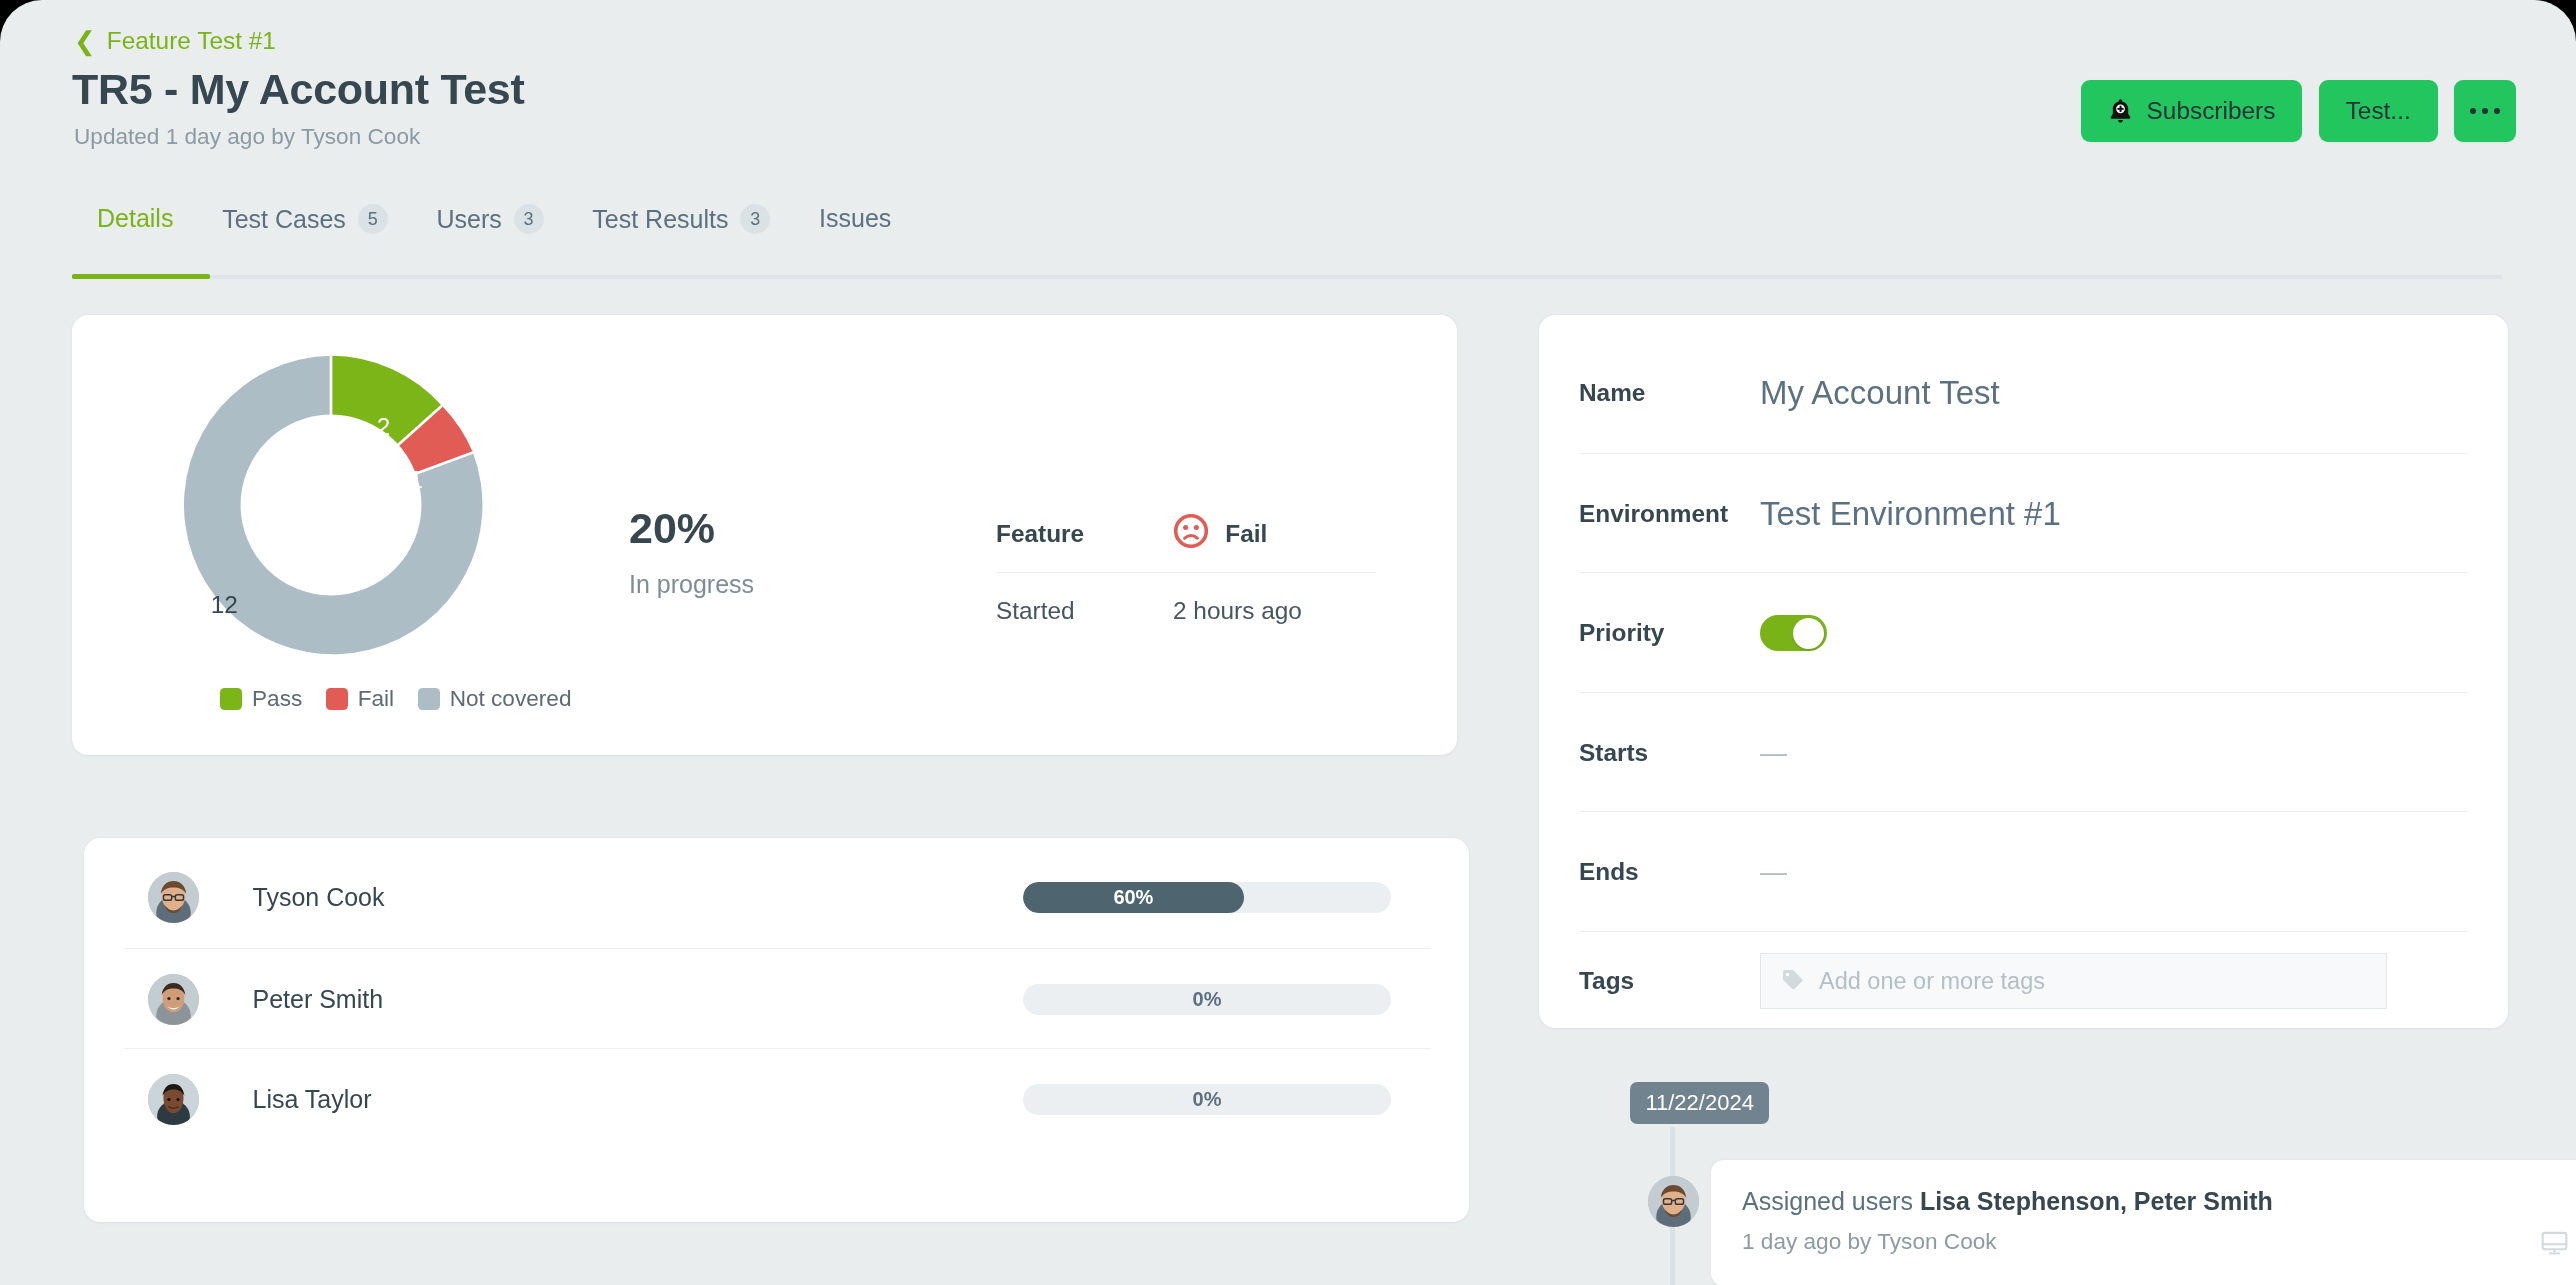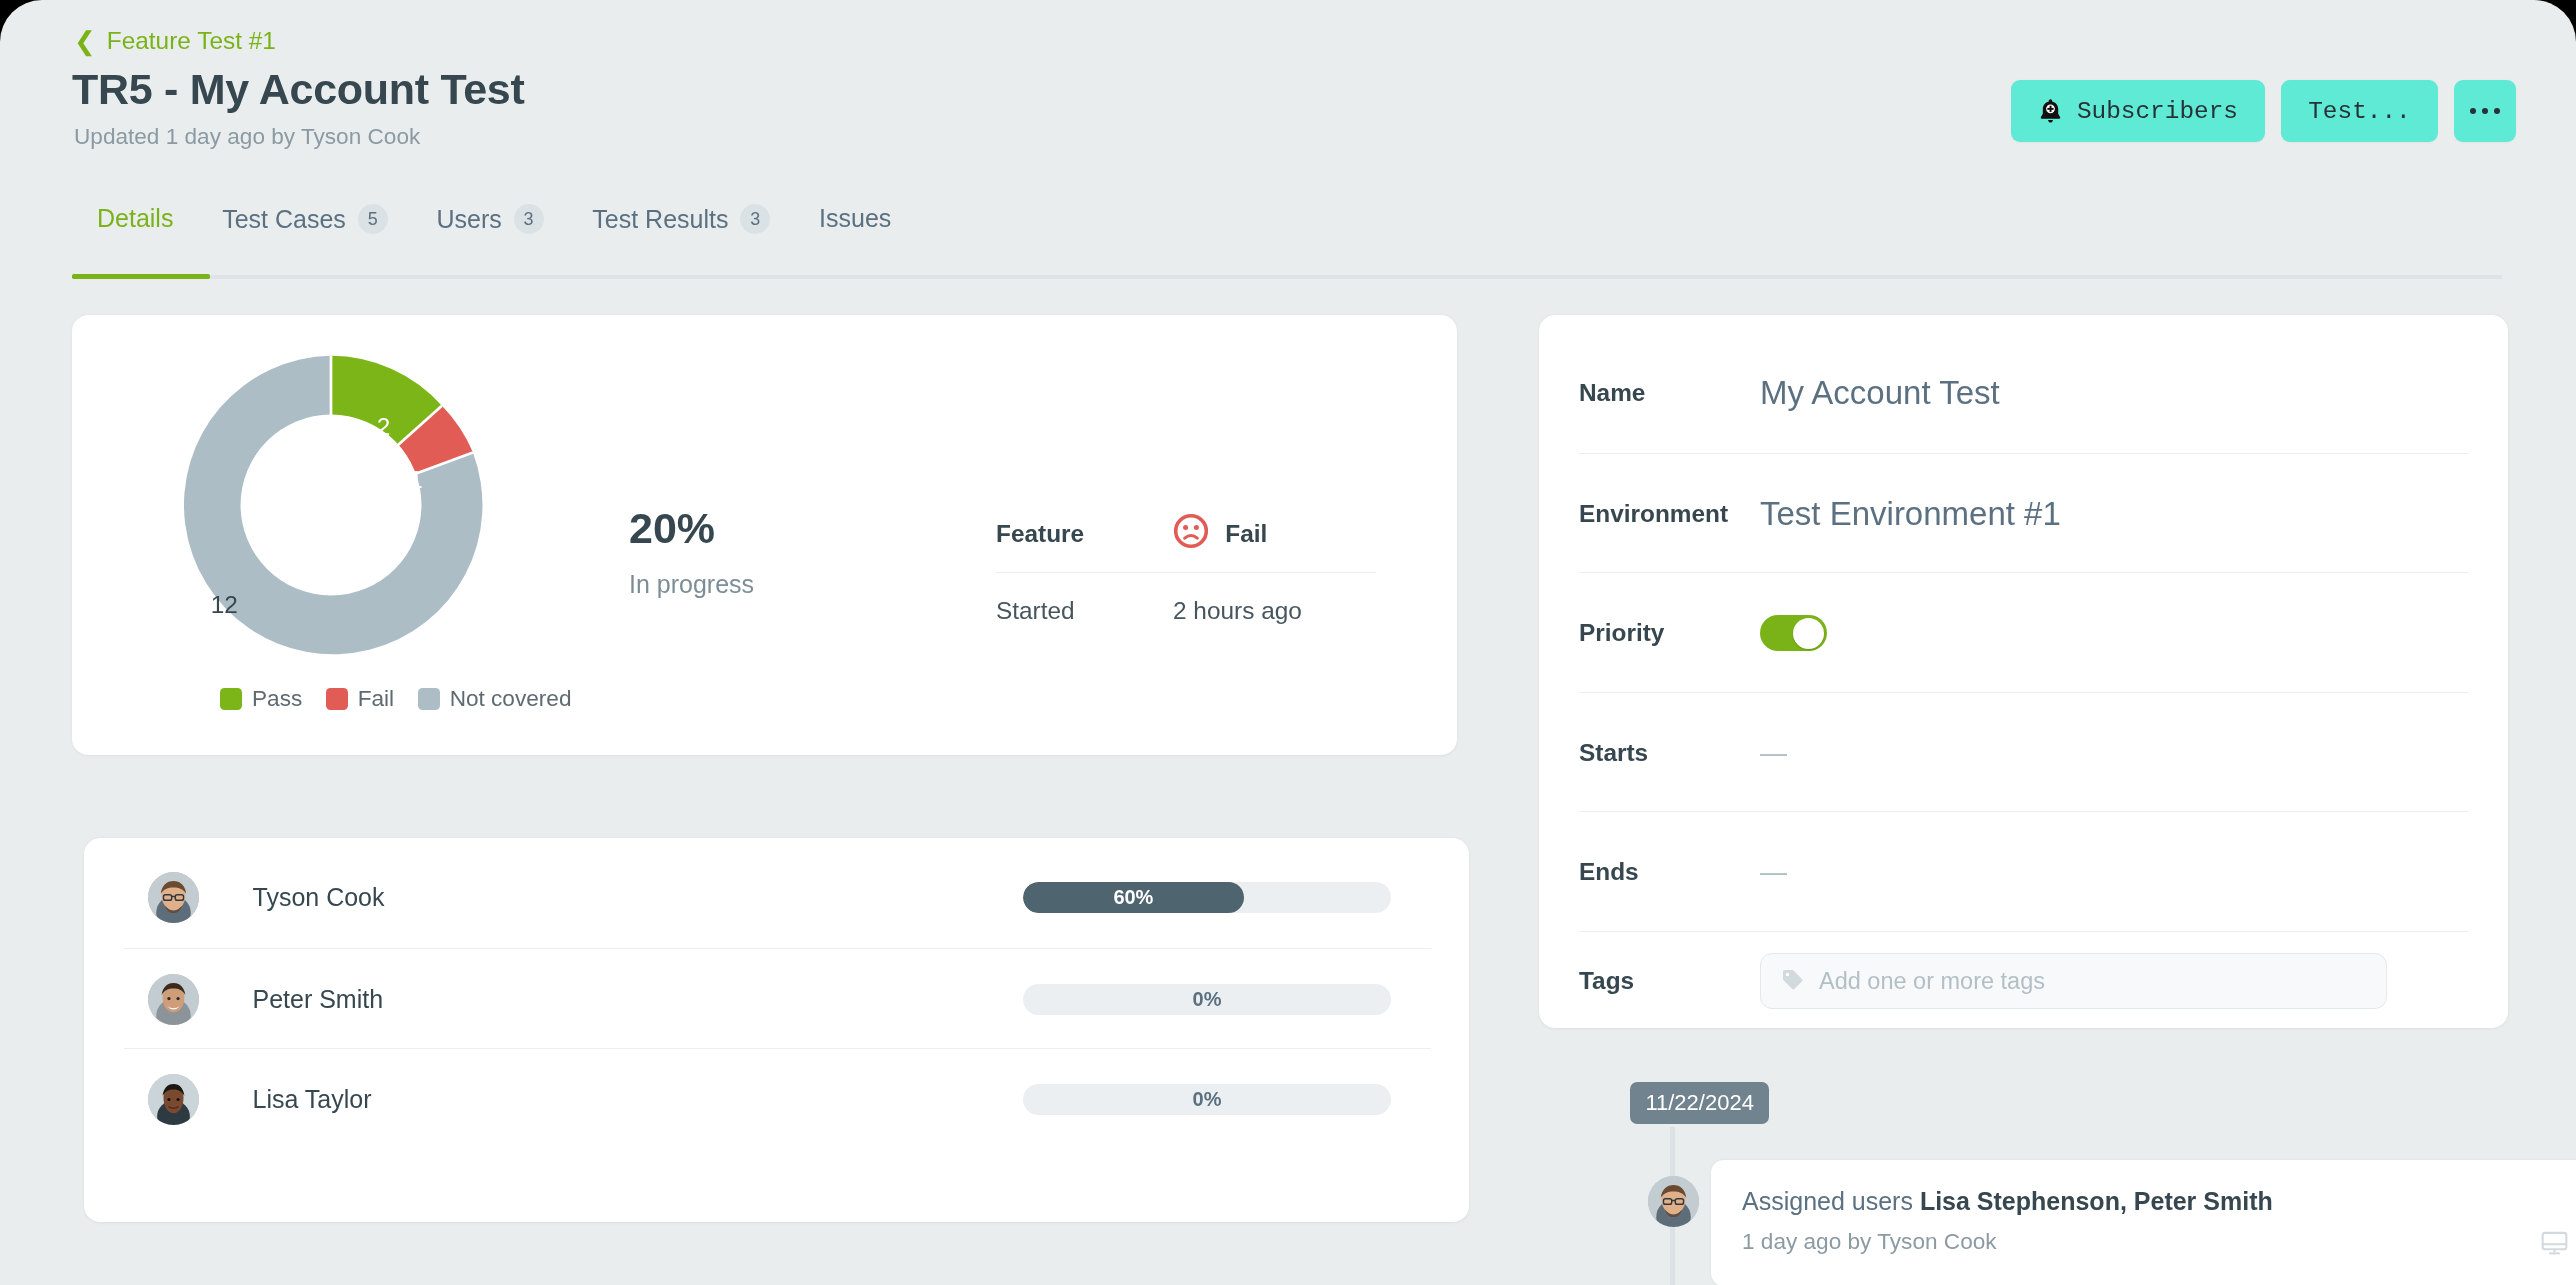--- a/index.html
+++ b/index.html
@@ -66,35 +66,34 @@
   }
   .head-actions {
     position: absolute;
     right: 60px;
     top: 80px;
     display: flex;
     align-items: center;
     gap: 16.3px;
   }
   .btn {
-    background: #5eead4;
+    background: #22c55e;
     border-radius: 9px;
     height: 62px;
     display: flex;
     align-items: center;
     justify-content: center;
     gap: 13.6px;
     font-size: 24.4px;
     color: #263238;
     padding: 0 27px;
     box-shadow: 0 0.9px 1.8px rgba(0,0,0,0.04);
     cursor: pointer;
     user-select: none;
     white-space: nowrap;
-    font-family: Liberation Mono, monospace;
   }
   .btn-icon-only { padding: 0; width: 62px; }
   .bell-ico { width: 25px; height: 27px; display:block; }
   .dots {
     display: flex;
     gap: 5.4px;
   }
   .dots i {
     width: 6.3px; height: 6.3px; border-radius: 50%;
     background: #263238; display:block;
@@ -313,21 +312,21 @@
     right: 2.7px; top: 2.7px;
     width: 31px; height: 31px;
     border-radius: 50%;
     background: #ffffff;
     box-shadow: 0 0.9px 1.8px rgba(0,0,0,0.2);
   }
   .tags-input {
     width: 627px;
     height: 56px;
     border: 1.8px solid #e3e8ea;
-    border-radius: 12px;
+    border-radius: 0;
     background: #f7f9fa;
     display: flex;
     align-items: center;
     gap: 14.5px;
     padding: 0 20px;
     box-sizing: border-box;
     cursor: text;
   }
   .tags-ph { font-size: 23.5px; color: #b3bfc6; }
 

